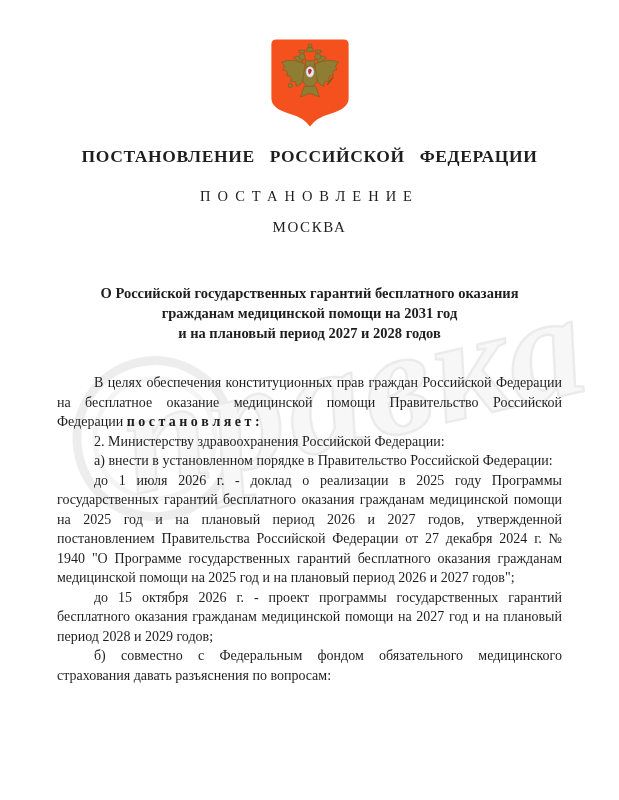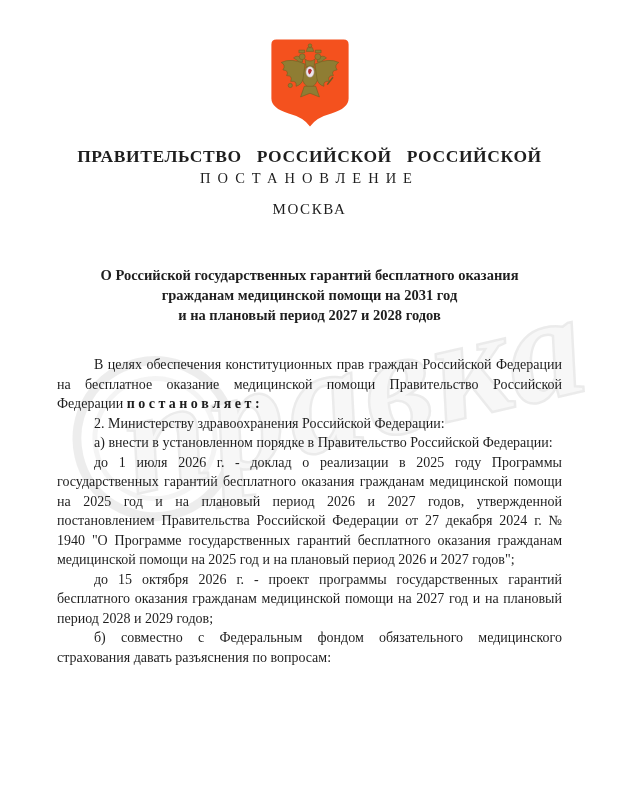--- a/index.html
+++ b/index.html
@@ -25,21 +25,21 @@
   }
   .emblem-wrap svg{width:90px;height:92px;display:block;}
   
   .hdr{position:relative;z-index:1;text-align:center;}
   .org-name{
     margin-top:17px;
     font-size:17.5px;font-weight:bold;
     letter-spacing:0.6px;word-spacing:10px;
   }
   .doc-type{
-    margin-top:3px;
+    margin-top:21px;
     font-size:14.5px;
     letter-spacing:7px;
   }
   .date-line{
     margin-top:13px;
     font-size:14.5px;
   }
   .city{
     margin-top:14px;
     font-size:15px;
@@ -96,21 +96,21 @@
         <path d="M43,60 h14 l4.5,13 -11.5,-4.5 -11.5,4.5 z"></path>
         <circle cx="26" cy="59" r="2.6"></circle>
         <path d="M71,58 l7,-9" stroke-width="1.8" fill="none"></path>
       </g>
       <ellipse cx="50" cy="42.5" rx="5" ry="6.5" fill="#ece6f0" stroke="#a98c8c" stroke-width="0.6"></ellipse>
       <path d="M48,39.5 q3.2,-2 4.2,1.2 q-1,4 -3.2,5 q-2.2,-2.4 -1,-6.2" fill="#b23131"></path>
     </svg>
   </div>
 
   <div class="hdr">
-    <div class="org-name">ПРАВИТЕЛЬСТВО РОССИЙСКОЙ РОССИЙСКОЙ</div>
+    <div class="org-name">ПОСТАНОВЛЕНИЕ РОССИЙСКОЙ ФЕДЕРАЦИИ</div>
     <div class="doc-type">ПОСТАНОВЛЕНИЕ</div>
     <div class="city">МОСКВА</div>
   </div>
 
   <div class="doc-title">
     <div>О Российской государственных гарантий бесплатного оказания</div>
     <div>гражданам медицинской помощи на 2031 год</div>
     <div>и на плановый период 2027 и 2028 годов</div>
   </div>
 

